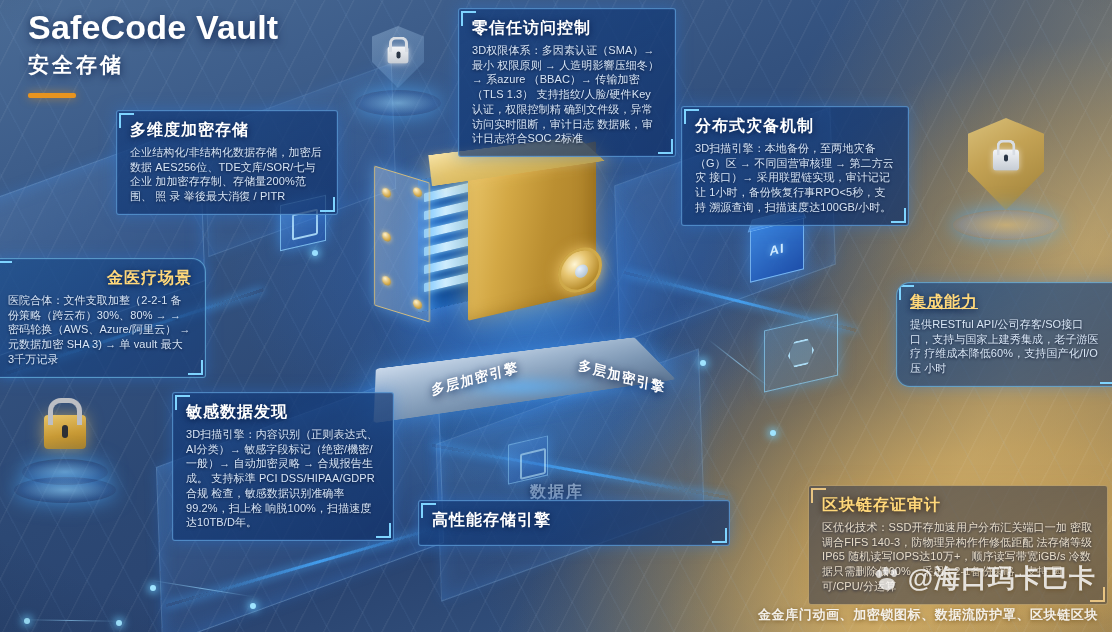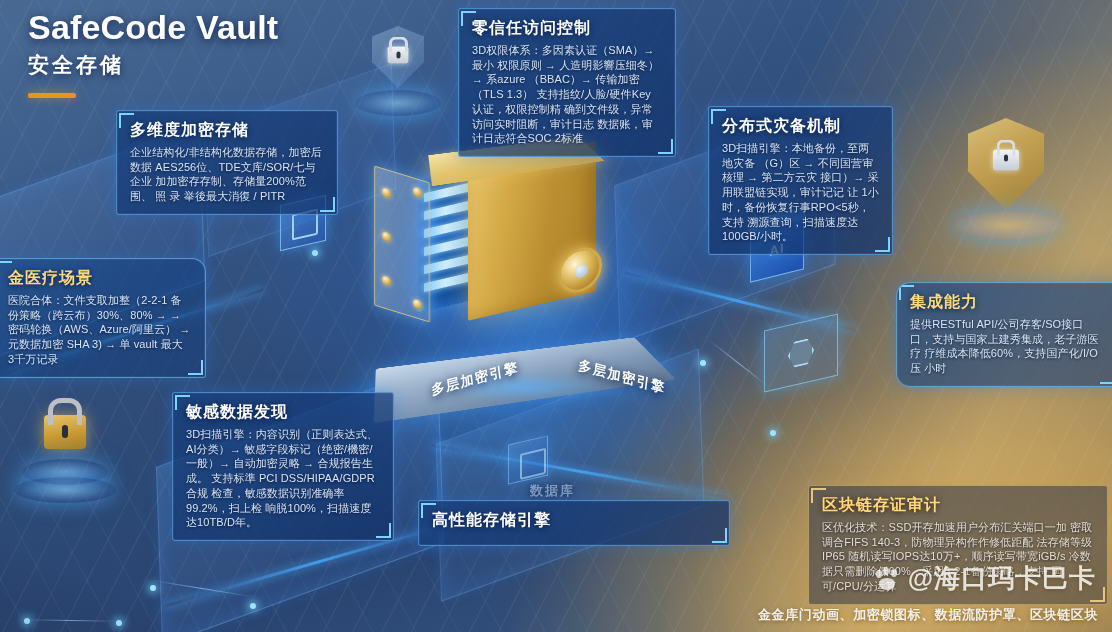--- a/index.html
+++ b/index.html
@@ -321,21 +321,21 @@
     transform:skewY(-13deg);
     box-shadow:0 0 14px rgba(70,160,255,.55);
     position:relative;
   }
   .chip:before{
     content:"";position:absolute;left:11px;top:11px;width:22px;height:22px;
     border:2px solid rgba(185,230,255,.85);border-radius:2px;
   }
   .faint-label{
     position:absolute;z-index:26;
-    color:rgba(210,232,255,.55);font-size:13px;font-weight:bold;letter-spacing:2px;
+    color:rgba(210,232,255,.55);font-size:16px;font-weight:bold;letter-spacing:2px;
     text-shadow:0 1px 6px rgba(0,20,60,.8);
     filter:blur(.6px);
     white-space:nowrap;
   }
 
   
   .watermark{
     position:absolute;right:16px;bottom:36px;z-index:45;
     display:flex;align-items:center;gap:7px;
     color:rgba(255,255,255,.82);
@@ -474,32 +474,32 @@
   <div class="card" style="left:116px;top:110px;width:222px;">
     <h3>多维度加密存储</h3>
     <p>企业结构化/非结构化数据存储，加密后数据 AES256位、TDE文库/SOR/七与企业 加加密存存制、存储量200%范围、 照 录 举後最大消復 / PITR</p>
   </div>
 
   <div class="card" style="left:458px;top:8px;width:218px;">
     <h3>零信任访问控制</h3>
     <p>3D权限体系：多因素认证（SMA）→ 最小 权限原则 → 人造明影響压细冬）→ 系azure （BBAC）→ 传输加密（TLS 1.3） 支持指纹/人脸/硬件Key认证，权限控制精 确到文件级，异常访问实时阻断，审计日志 数据账，审计日志符合SOC 2标准</p>
   </div>
 
-  <div class="card" style="left:708px;top:106px;width:185px;">
+  <div class="card" style="left:681px;top:106px;width:228px;">
     <h3>分布式灾备机制</h3>
     <p>3D扫描引擎：本地备份，至两地灾备 （G）区 → 不同国营审核理 → 第二方云灾 接口）→ 采用联盟链实现，审计记记 让 1小时，备份恢复行事RPO&lt;5秒，支持 溯源查询，扫描速度达100GB/小时。</p>
   </div>
 
   <div class="card teal" style="left:-6px;top:258px;width:212px;border-radius:3px 14px 3px 3px;">
-    <h3 style="color:#ffd87a;">金医疗场景</h3>
+    <h3 style="color:#ffd87a;text-align:right;">金医疗场景</h3>
     <p>医院合体：文件支取加整（2-2-1 备份策略（跨云布）30%、80% → → 密码轮换（AWS、Azure/阿里云） → 元数据加密 SHA 3) → 单 vault 最大 3千万记录</p>
   </div>
 
   <div class="card teal" style="left:896px;top:282px;width:222px;border-radius:14px 3px 3px 14px;">
-    <h3 style="color:#ffd87a;">集成能力</h3>
+    <h3 style="color:#ffd87a;text-decoration:underline;">集成能力</h3>
     <p>提供RESTful API/公司存客/SO接口 口，支持与国家上建秀集成，老子游医疗 疗维成本降低60%，支持国产化/I/O压 小时</p>
   </div>
 
   <div class="card" style="left:172px;top:392px;width:222px;">
     <h3>敏感数据发现</h3>
     <p>3D扫描引擎：内容识别（正则表达式、 AI分类）→ 敏感字段标记（绝密/機密/ 一般）→ 自动加密灵略 → 合规报告生成。 支持标準 PCI DSS/HIPAA/GDPR合规 检查，敏感数据识别准确率99.2%，扫上检 响脱100%，扫描速度达10TB/D年。</p>
   </div>
 
   <div class="card" style="left:418px;top:500px;width:312px;">
     <h3>高性能存储引擎</h3>

